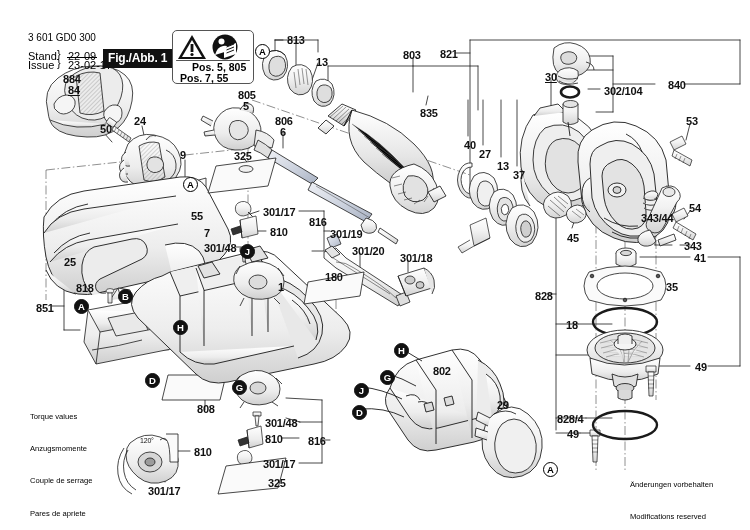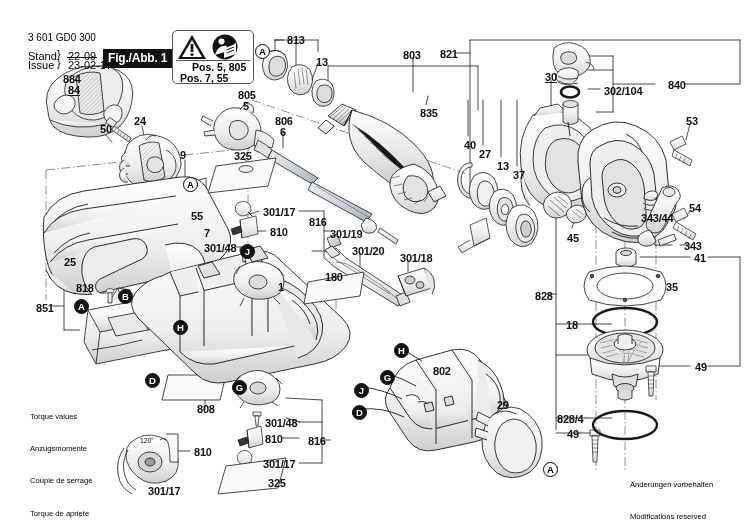--- a/index.html
+++ b/index.html
@@ -737,21 +737,21 @@
   <path d="M15.5 19 L23 16" stroke="#111" stroke-width="1"></path>
 </svg>
 <div class="warnbox" style="left:176px;top:60px;width:74px;height:0px;border:none;border-top:1px solid #555;"></div>
 <div class="warntxt" style="left:180px;top:61px;padding-left:12px;">Pos. 5, 805</div>
 <div class="warntxt" style="left:180px;top:72px;">Pos. 7, 55</div>
 
 <div class="torque" style="left:30px;top:390px;">
   <div>Torque values</div>
   <div>Anzugsmomente</div>
   <div>Couple de serrage</div>
-  <div>Torque de apriete</div>
+  <div>Pares de apriete</div>
   
 </div>
 
 <div class="notice" style="left:630px;top:458px;">
   <div>Änderungen vorbehalten</div>
   <div>Modifications reserved</div>
   
   
 </div>
 

